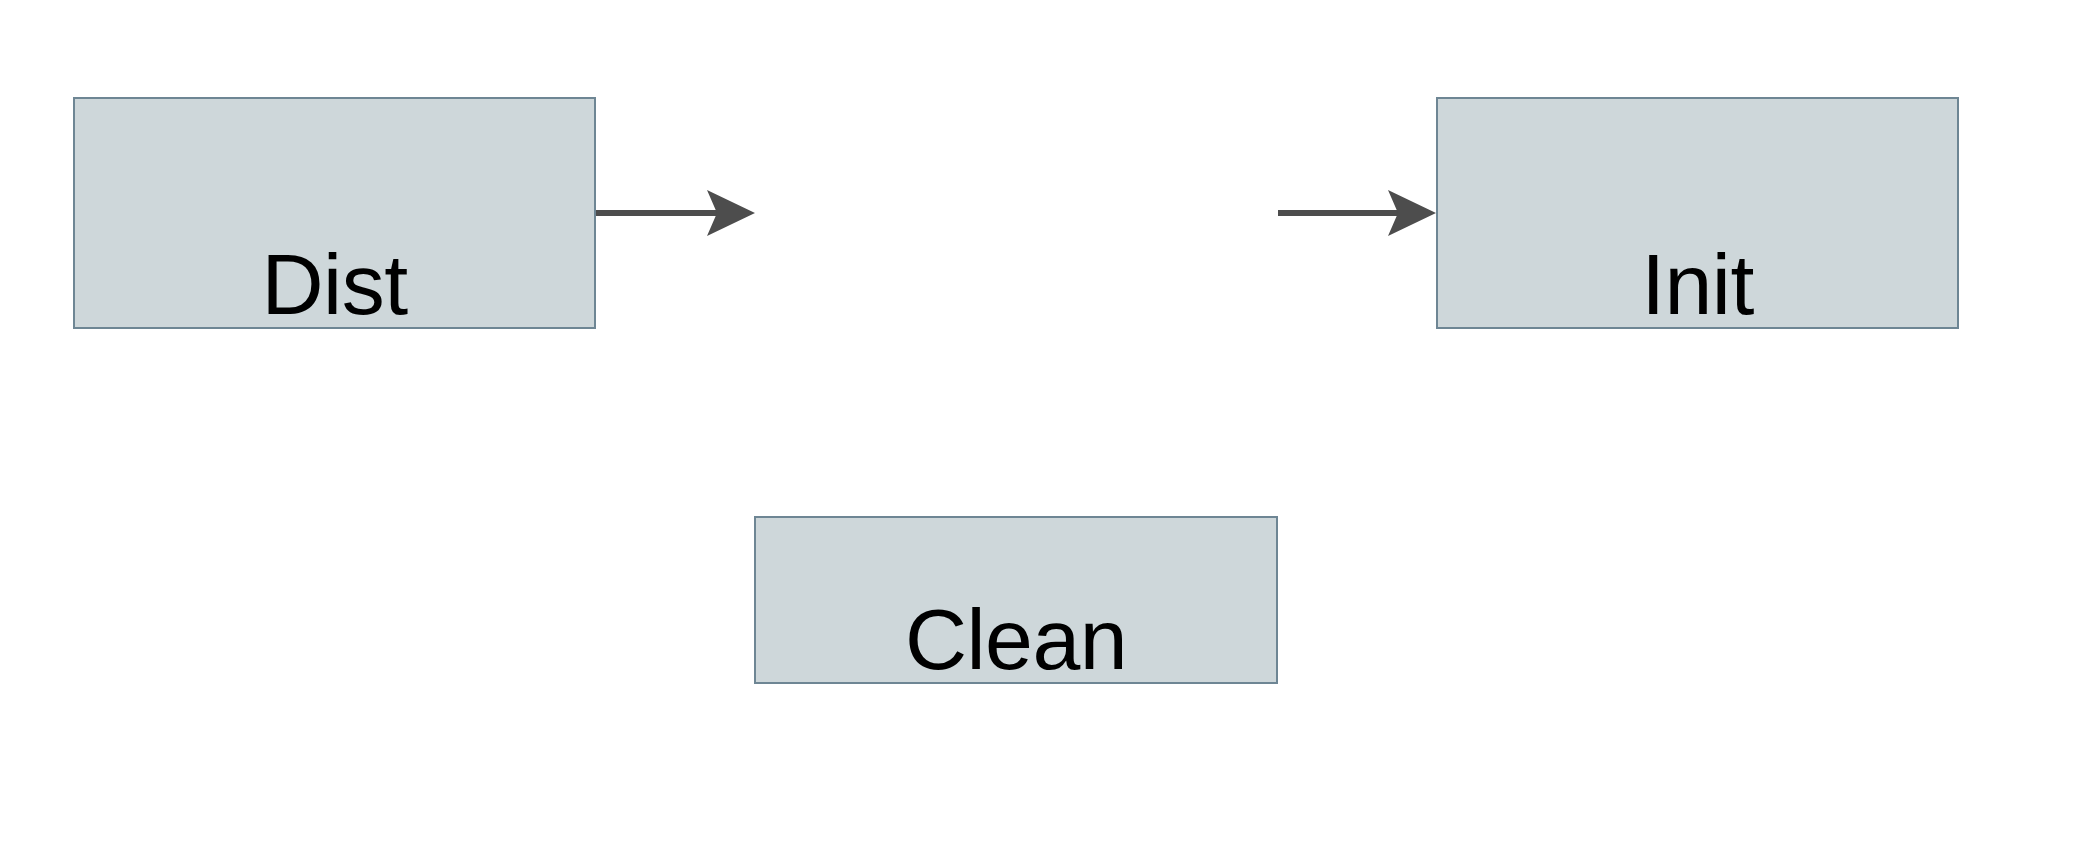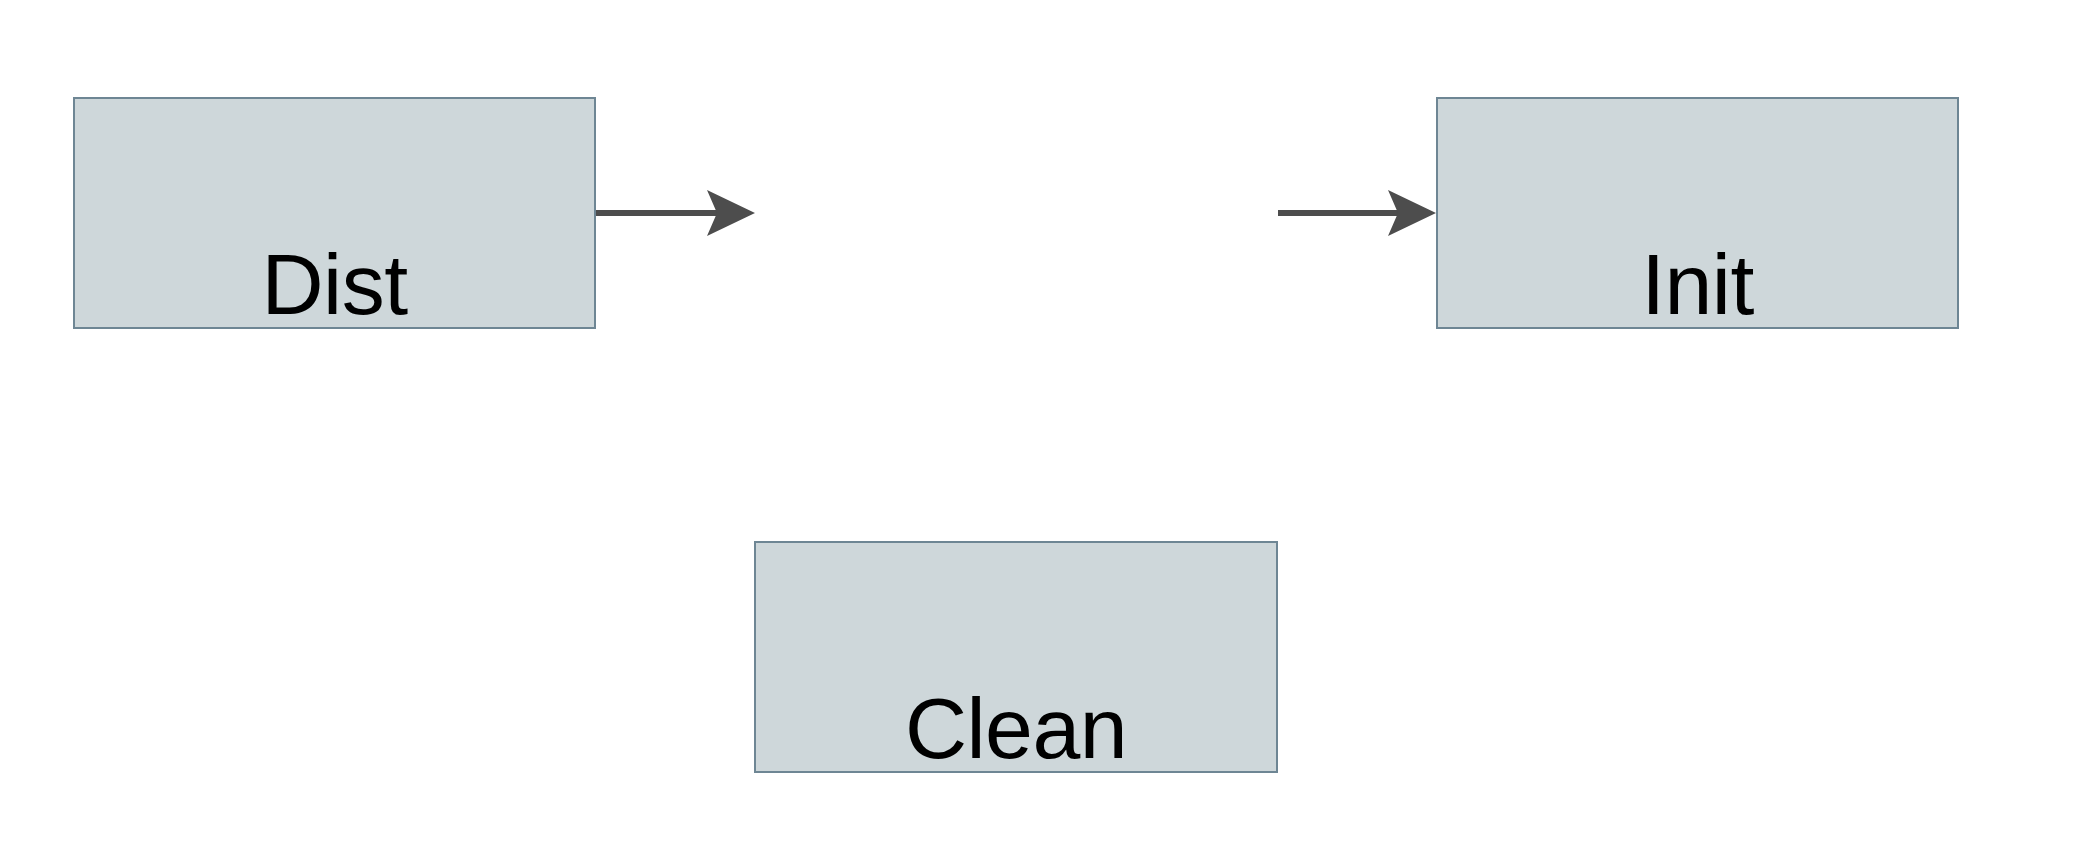--- a/index.html
+++ b/index.html
@@ -73,17 +73,17 @@
 
   <div class="node-box" style="left:73px; top:97px; width:523px; height:232px;">
     <span class="node-label">Dist</span>
   </div>
 
 
   <div class="node-box" style="left:1436px; top:97px; width:523px; height:232px;">
     <span class="node-label">Init</span>
   </div>
 
-  <div class="node-box" style="left:754px; top:541px; width:524px; height:232px;">
+  <div class="node-box" style="left:754px; top:516px; width:524px; height:168px;">
     <span class="node-label">Clean</span>
   </div>
 
 </div>
 
 </body></html>

